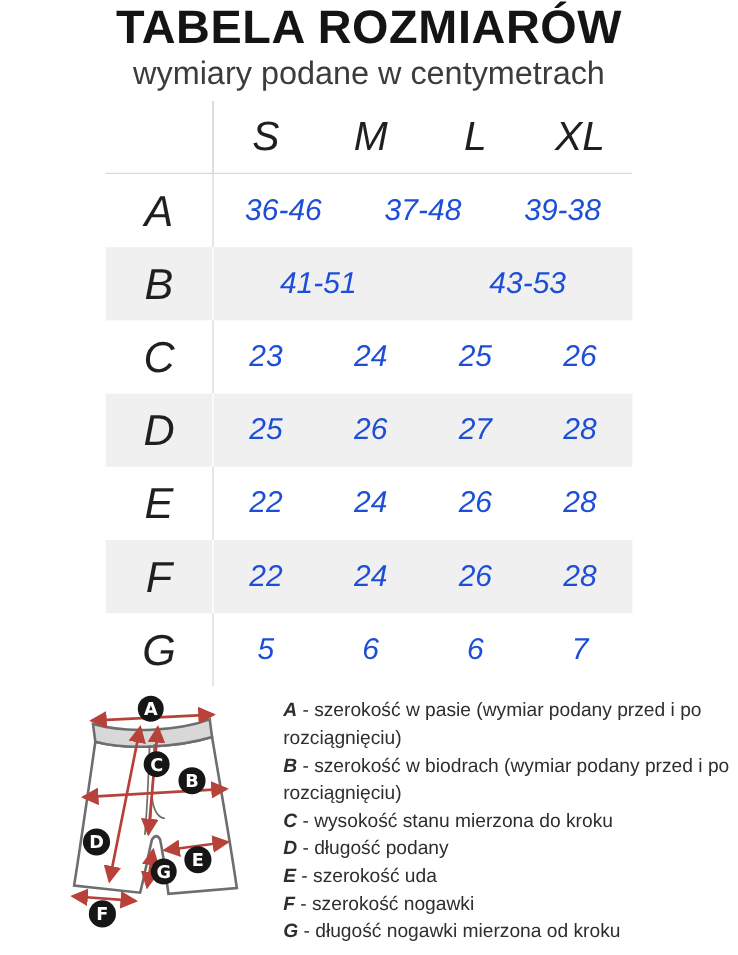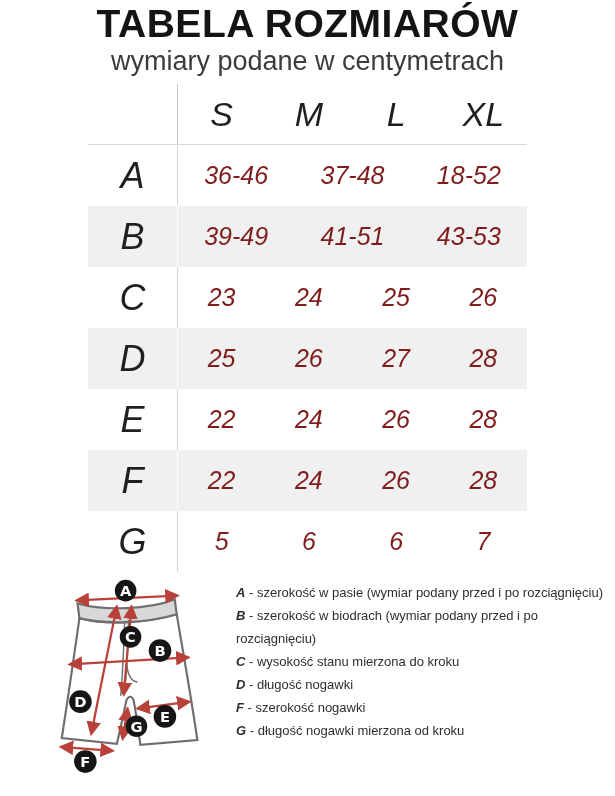--- a/index.html
+++ b/index.html
@@ -17,32 +17,32 @@
   .thead{display:flex;height:60px;border-bottom:1px solid #d8d8d8;}
   .thead .corner{width:89px;}
   .vline{width:1px;}
   .thead .vline{background:#c9c9c9;}
   .thead .cols{flex:1;display:flex;align-items:center;}
   .thead .col{flex:1;text-align:center;font-size:34px;color:#1f1f1f;}
   .trow{display:flex;height:61px;}
   .rlabel{width:89px;display:flex;align-items:center;justify-content:center;
           font-size:36px;color:#1f1f1f;}
   .cells{flex:1;display:flex;align-items:center;}
-  .cell{flex:1;text-align:center;font-size:25px;color:#7f1d1d;}
+  .cell{flex:1;text-align:center;font-size:25px;color:#1d4ed8;}
   .trow .vline{background:#d6d6d6;}
   .trow:nth-child(odd) .vline{background:#ffffff;}
   .trow:nth-child(odd) .rlabel,
   .trow:nth-child(odd) .cells{background:var(--stripe,#f0f0f0);}
 
   
   .diagram{position:absolute;left:34px;top:571px;}
 
   
   .legend{position:absolute;left:236px;top:581px;width:376px;
-          font-size:13px;line-height:23px;color:#2e2e2e;}
+          font-size:16px;line-height:23px;color:#2e2e2e;}
   .legend .letter{font-weight:bold;font-style:italic;}
 </style>
 </head>
 <body>
 
 <div class="page">
 
   <div class="title">TABELA ROZMIARÓW</div>
   <div class="subtitle">wymiary podane w centymetrach</div>
 
@@ -57,29 +57,28 @@
         <div class="col">XL</div>
       </div>
     </div>
 
     <div class="trow">
       <div class="rlabel">A</div>
       <div class="vline"></div>
       <div class="cells">
         <div class="cell">36-46</div>
         <div class="cell">37-48</div>
-        <div class="cell">18-52</div>
+        <div class="cell">39-38</div>
       </div>
     </div>
 
     <div class="trow">
       <div class="rlabel">B</div>
       <div class="vline"></div>
       <div class="cells">
-        <div class="cell">39-49</div>
         <div class="cell">41-51</div>
         <div class="cell">43-53</div>
       </div>
     </div>
 
     <div class="trow">
       <div class="rlabel">C</div>
       <div class="vline"></div>
       <div class="cells">
         <div class="cell">23</div>
@@ -181,18 +180,19 @@
       <text x="52" y="199.5" fill="#ffffff">F</text>
       <circle cx="104" cy="158" r="11" fill="#161616"></circle>
       <text x="104" y="163.5" fill="#ffffff">G</text>
     </g>
   </svg>
 
   <div class="legend">
     <div class="legend-item"><span class="letter">A</span><span> - </span><span>szerokość w pasie (wymiar podany przed i po rozciągnięciu)</span></div>
     <div class="legend-item"><span class="letter">B</span><span> - </span><span>szerokość w biodrach (wymiar podany przed i po rozciągnięciu)</span></div>
     <div class="legend-item"><span class="letter">C</span><span> - </span><span>wysokość stanu mierzona do kroku</span></div>
-    <div class="legend-item"><span class="letter">D</span><span> - </span><span>długość nogawki</span></div>
+    <div class="legend-item"><span class="letter">D</span><span> - </span><span>długość podany</span></div>
+    <div class="legend-item"><span class="letter">E</span><span> - </span><span>szerokość uda</span></div>
     <div class="legend-item"><span class="letter">F</span><span> - </span><span>szerokość nogawki</span></div>
     <div class="legend-item"><span class="letter">G</span><span> - </span><span>długość nogawki mierzona od kroku</span></div>
   </div>
 
 </div>
 
 </body></html>

